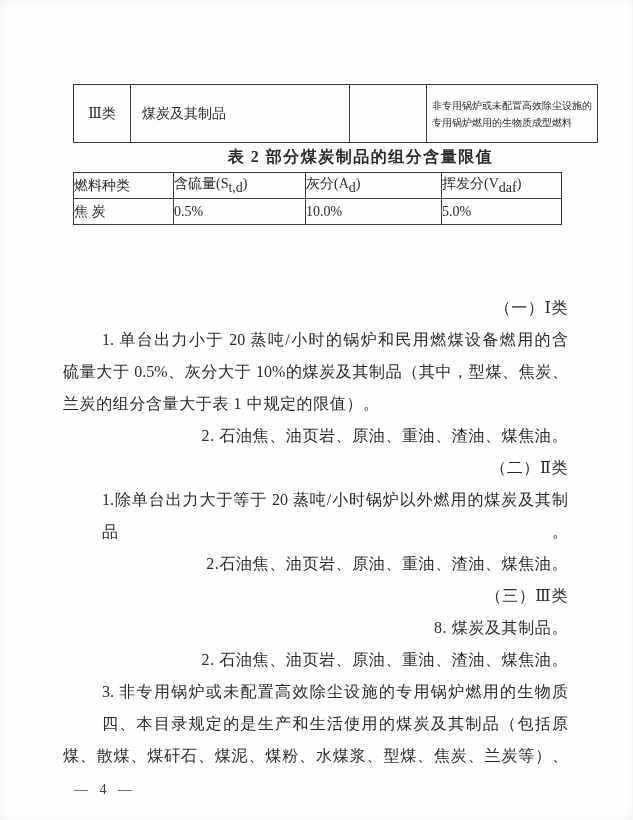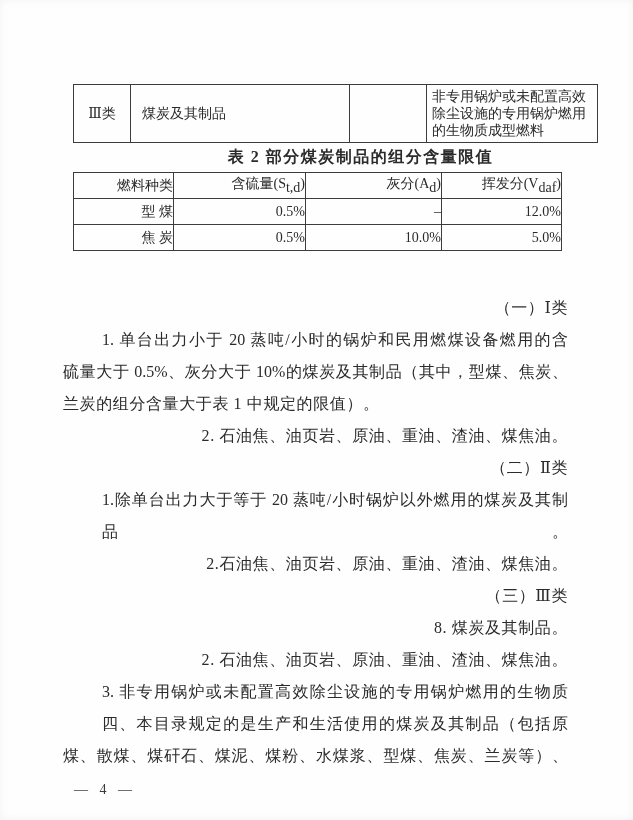--- a/index.html
+++ b/index.html
@@ -16,34 +16,34 @@
   
   table{border-collapse:collapse;}
   td,th{border:1px solid #3c3c3c;font-weight:normal;}
   .carry{
     position:absolute;left:73px;top:84px;width:494px;height:59px;table-layout:fixed;
     font-size:14px;
   }
   .carry .c1{width:54px;text-align:center;}
   .carry .c2{width:206px;text-align:left;padding-left:11px;}
   .carry .c3{width:74px;}
-  .carry .c4{width:160px;font-size:14px;line-height:17px;padding:3px 5px;text-align:left;vertical-align:middle;}
+  .carry .c4{width:160px;font-size:10px;line-height:17px;padding:3px 5px;text-align:left;vertical-align:middle;}
 
   
   .caption{
     position:absolute;left:0;top:147px;width:633px;text-align:center;
     font-size:16px;font-weight:bold;letter-spacing:1.5px;padding-left:44px;
   }
 
   
   .t2{
     position:absolute;left:73px;top:172px;width:484px;table-layout:fixed;
     font-size:14px;
   }
-  .t2 th,.t2 td{text-align:right;height:25px;padding:0;margin-top:28px;}
+  .t2 th,.t2 td{text-align:left;height:25px;padding:0;margin-top:28px;}
   .t2 .k1{width:99px;}
   .t2 .k2{width:131px;}
   .t2 .k3{width:135px;}
   .t2 .k4{width:119px;}
   .t2 sub{font-size:14px;}
 
   
   .body-text{
     position:absolute;left:63px;top:292px;width:505px;
     font-size:16px;line-height:32px;letter-spacing:0.6px;
@@ -83,26 +83,20 @@
 
   <table class="t2">
     <tbody>
         <tr>
       <th class="k1">燃料种类</th>
       <th class="k2"><span>含硫量(S</span><sub>t,d</sub><span>)</span></th>
       <th class="k3"><span>灰分(A</span><sub>d</sub><span>)</span></th>
       <th class="k4"><span>挥发分(V</span><sub>daf</sub><span>)</span></th>
     </tr>
     <tr>
-      <td class="k1">型 煤</td>
-      <td class="k2">0.5%</td>
-      <td class="k3">–</td>
-      <td class="k4">12.0%</td>
-    </tr>
-    <tr>
       <td class="k1">焦 炭</td>
       <td class="k2">0.5%</td>
       <td class="k3">10.0%</td>
       <td class="k4">5.0%</td>
     </tr>
   </tbody>
     </table>
 
   <div class="body-text">
     <div class="line indent">（一）Ⅰ类</div>

